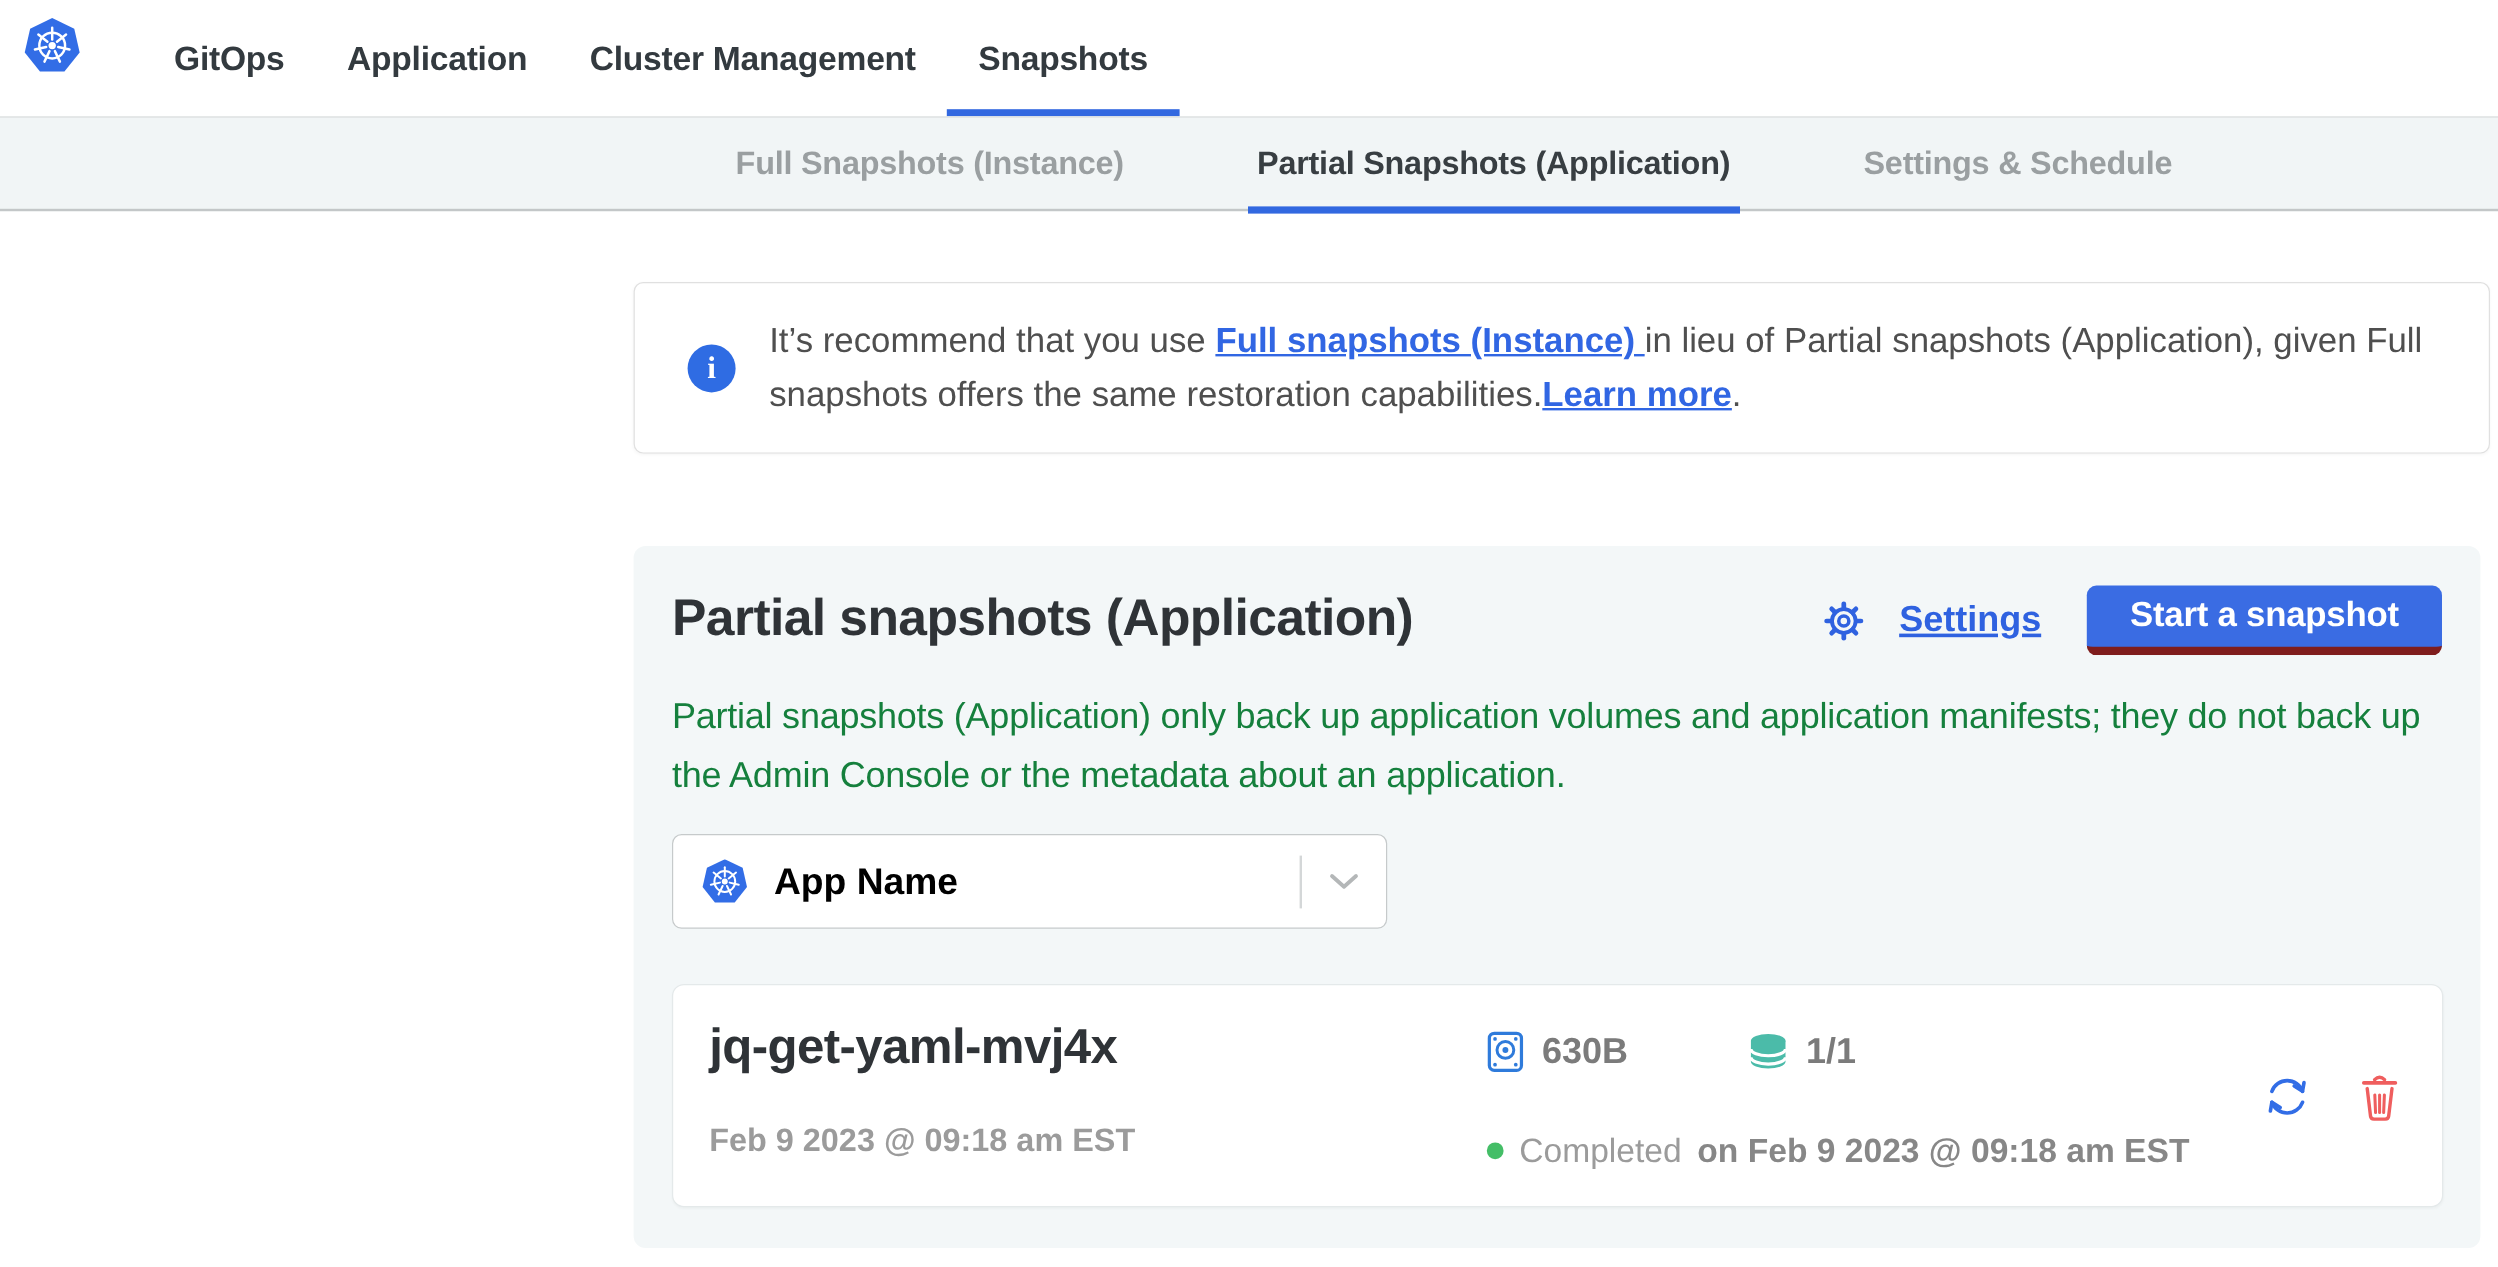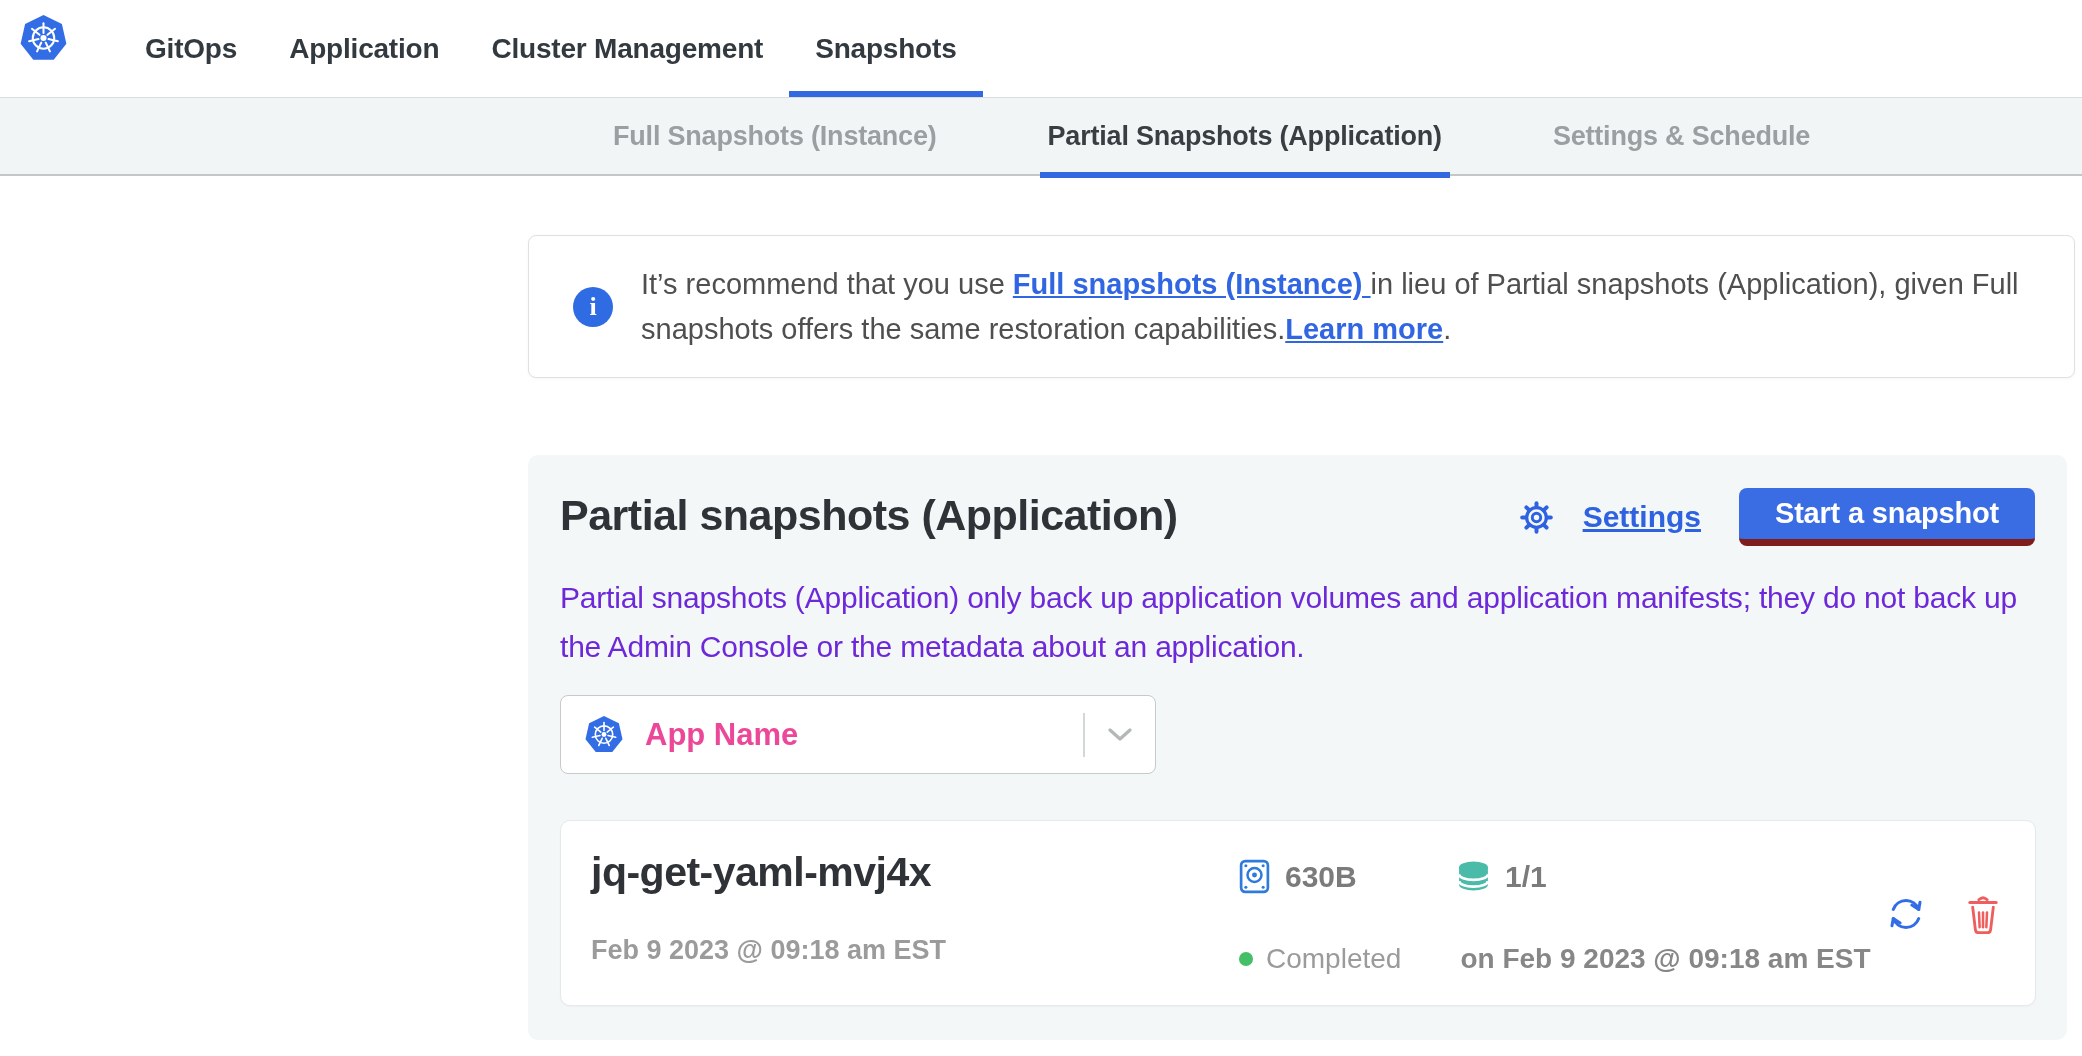--- a/index.html
+++ b/index.html
@@ -81,31 +81,31 @@
     font-size:30px; font-weight:700; color:#2f62e0; text-decoration:underline;
   }
   .start-btn {
     height:58px; padding:0 36px; background:#3a6ce3; color:#ffffff;
     font-family:"Liberation Sans", sans-serif;
     font-size:29px; font-weight:700; border:none; border-bottom:7px solid #7f1d1d;
     border-radius:8px; cursor:pointer; letter-spacing:-0.2px;
   }
   .panel-desc {
     position:absolute; left:32px; top:118px;
-    font-size:30px; line-height:49px; font-weight:500; color:#6d28d9; letter-spacing:-0.2px;
+    font-size:30px; line-height:49px; font-weight:500; color:#15803d; letter-spacing:-0.2px;
   }
   .panel-desc span { display:block; }
 
   
   .app-select {
     position:absolute; left:32px; top:240px; width:596px; height:79px;
     background:#ffffff; border:1.5px solid #c6cacb; border-radius:8px;
     display:flex; align-items:center; padding-left:24px; cursor:pointer;
   }
-  .app-select .app-label { font-size:31px; font-weight:700; color:#ec4899; margin-left:22px; }
+  .app-select .app-label { font-size:31px; font-weight:700; color:#000000; margin-left:22px; }
   .app-select .divider { margin-left:auto; width:2px; height:44px; background:#d4d7d8; }
   .app-select .chev-box { width:70px; display:flex; align-items:center; justify-content:center; }
 
   
   .snap-row {
     position:absolute; left:32px; top:365px; width:1476px; height:186px;
     background:#ffffff; border:1px solid #e4e9ea; border-radius:10px;
     box-shadow:0 1px 2px rgba(0,0,0,0.03);
   }
   .snap-name {
@@ -118,21 +118,21 @@
   }
   .stat-size { position:absolute; left:678px; top:38px; display:flex; align-items:center; gap:15px; }
   .stat-vols { position:absolute; left:895px; top:38px; display:flex; align-items:center; gap:14px; }
   .stat-val  { font-size:30px; font-weight:700; color:#7b7b7b; }
   .stat-status {
     position:absolute; left:678px; top:122px;
     display:flex; align-items:center; gap:13px;
   }
   .status-dot { width:14px; height:14px; border-radius:50%; background:#44be67; }
   .status-label { font-size:28px; font-weight:500; color:#9b9b9b; }
-  .status-when  { font-size:28px; font-weight:700; color:#878787;margin-left:46px; }
+  .status-when  { font-size:28px; font-weight:700; color:#878787; }
   .row-actions {
     position:absolute; right:34px; top:70px; display:flex; align-items:center; gap:36px;
   }
   .icon-btn { background:none; border:none; padding:0; cursor:pointer; display:flex; align-items:center; }
 </style>
 </head>
 <body>
 
 <div class="page">
 

